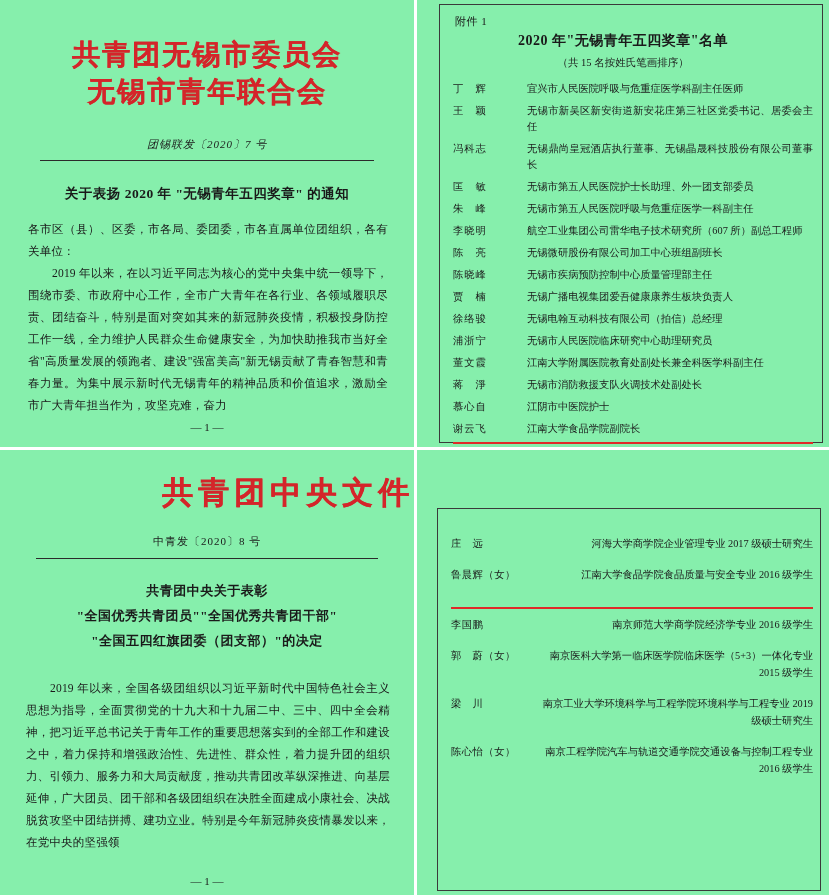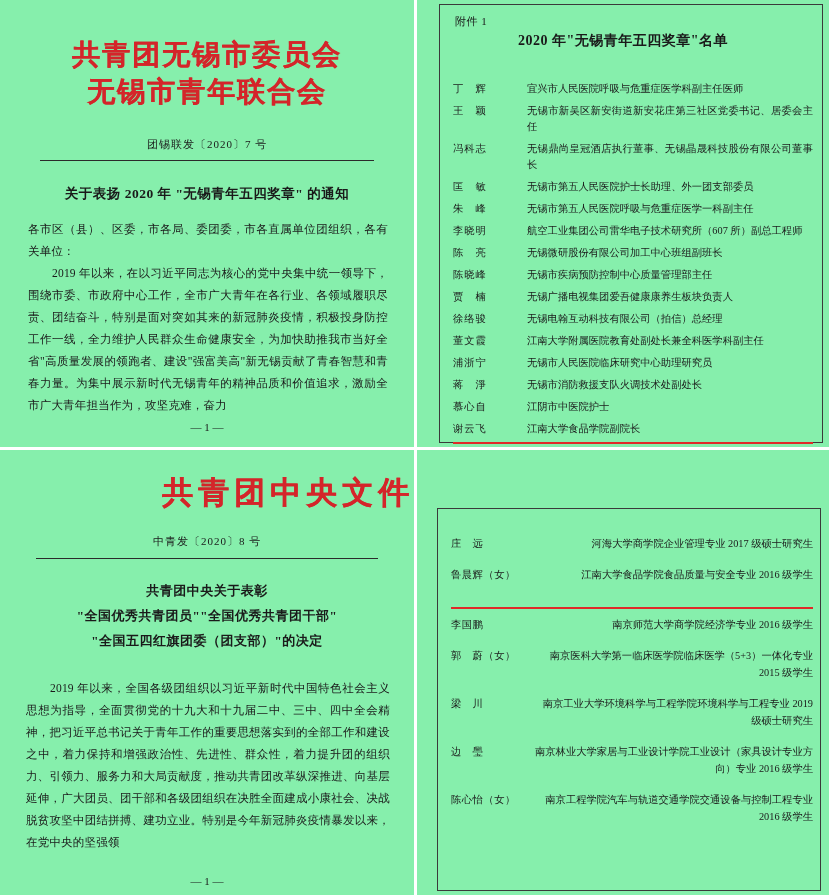--- a/index.html
+++ b/index.html
@@ -59,21 +59,21 @@
     font-size: 28px;
     line-height: 34px;
   }
   .docnum {
     position: absolute;
     left: 0; right: 0;
     text-align: center;
     font-size: 11px;
     letter-spacing: 1px;
   }
-  #q-tl .docnum { top: 137px; }
+  #q-tl .docnum { top: 137px; font-style: italic; }
   .rule {
     position: absolute;
     height: 1px;
     background: #2b2b2b;
   }
   #q-tl .rule { left: 40px; right: 40px; top: 160px; }
 
   .doctitle {
     position: absolute;
     left: 0; right: 0;
@@ -221,20 +221,21 @@
       <p>各市区（县）、区委，市各局、委团委，市各直属单位团组织，各有关单位：</p>
       <p style="text-indent:24px;">2019 年以来，在以习近平同志为核心的党中央集中统一领导下，围绕市委、市政府中心工作，全市广大青年在各行业、各领域履职尽责、团结奋斗，特别是面对突如其来的新冠肺炎疫情，积极投身防控工作一线，全力维护人民群众生命健康安全，为加快助推我市当好全省"高质量发展的领跑者、建设"强富美高"新无锡贡献了青春智慧和青春力量。为集中展示新时代无锡青年的精神品质和价值追求，激励全市广大青年担当作为，攻坚克难，奋力</p>
     </div>
     <div class="pagenum">— 1 —</div>
   </div>
 
   <div class="quad" id="q-tr">
     <div class="border-box"></div>
     <div class="attach-label">附件 1</div>
     <div class="list-title">2020 年"无锡青年五四奖章"名单</div>
+    <div class="list-sub">（共 15 名按姓氏笔画排序）</div>
     <table class="name-table">
       <tbody>
         <tr>
             <td class="nm">丁　辉</td>
             <td class="desc">宜兴市人民医院呼吸与危重症医学科副主任医师</td>
           </tr>
         <tr>
             <td class="nm">王　颖</td>
             <td class="desc">无锡市新吴区新安街道新安花庄第三社区党委书记、居委会主任</td>
           </tr>
@@ -264,26 +265,26 @@
           </tr>
         <tr>
             <td class="nm">贾　楠</td>
             <td class="desc">无锡广播电视集团爱吾健康康养生板块负责人</td>
           </tr>
         <tr>
             <td class="nm">徐络骏</td>
             <td class="desc">无锡电翰互动科技有限公司（拍信）总经理</td>
           </tr>
         <tr>
+            <td class="nm">浦浙宁</td>
+            <td class="desc">无锡市人民医院临床研究中心助理研究员</td>
+          </tr>
+        <tr>
             <td class="nm">董文霞</td>
             <td class="desc">江南大学附属医院教育处副处长兼全科医学科副主任</td>
-          </tr>
-        <tr>
-            <td class="nm">浦浙宁</td>
-            <td class="desc">无锡市人民医院临床研究中心助理研究员</td>
           </tr>
         <tr>
             <td class="nm">蒋　淨</td>
             <td class="desc">无锡市消防救援支队火调技术处副处长</td>
           </tr>
         <tr>
             <td class="nm">慕心自</td>
             <td class="desc">江阴市中医院护士</td>
           </tr>
         <tr class="underlined">
@@ -327,24 +328,20 @@
           </tr>
         <tr>
             <td class="nm">郭　蔚（女）</td>
             <td class="desc">南京医科大学第一临床医学院临床医学（5+3）一体化专业 2015 级学生</td>
           </tr>
         <tr>
             <td class="nm">梁　川</td>
             <td class="desc">南京工业大学环境科学与工程学院环境科学与工程专业 2019 级硕士研究生</td>
           </tr>
         <tr>
-            <td class="nm">边　璺</td>
-            <td class="desc">南京林业大学家居与工业设计学院工业设计（家具设计专业方向）专业 2016 级学生</td>
-          </tr>
-        <tr>
             <td class="nm">陈心怡（女）</td>
             <td class="desc">南京工程学院汽车与轨道交通学院交通设备与控制工程专业 2016 级学生</td>
           </tr>
       </tbody>
     </table>
   </div>
 
 </div>
 
 </body></html>

